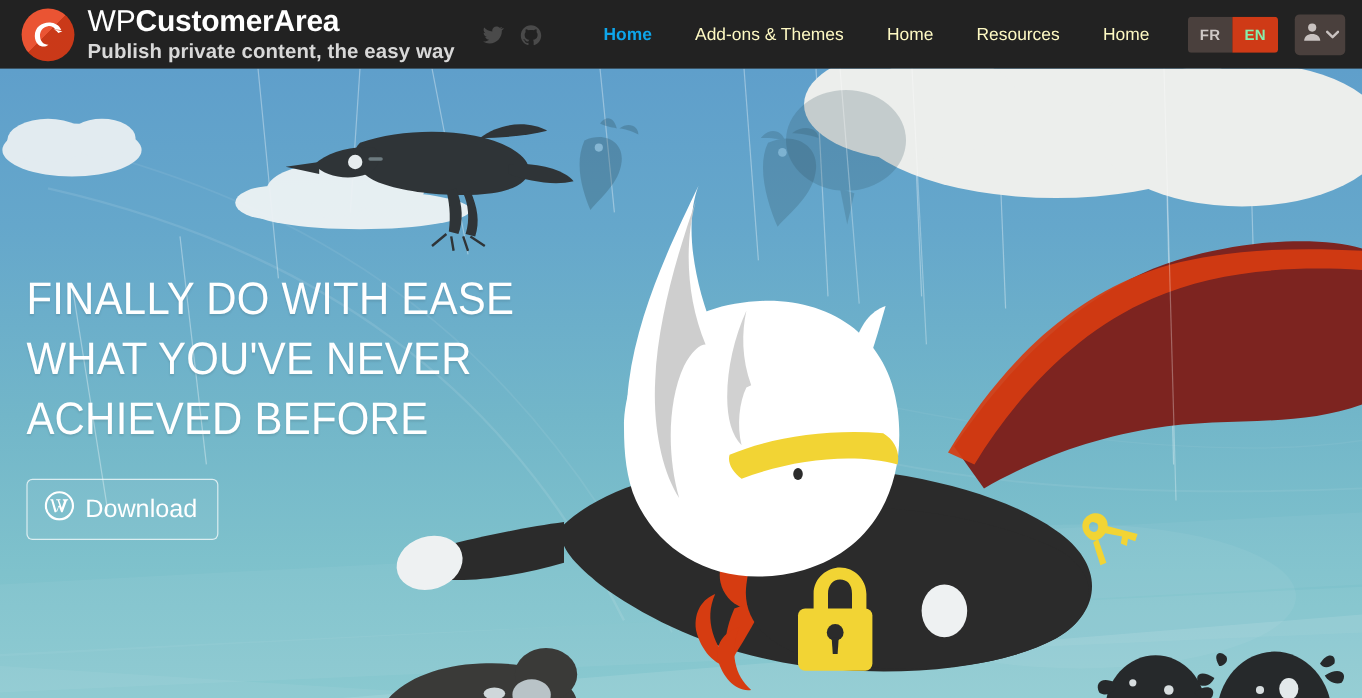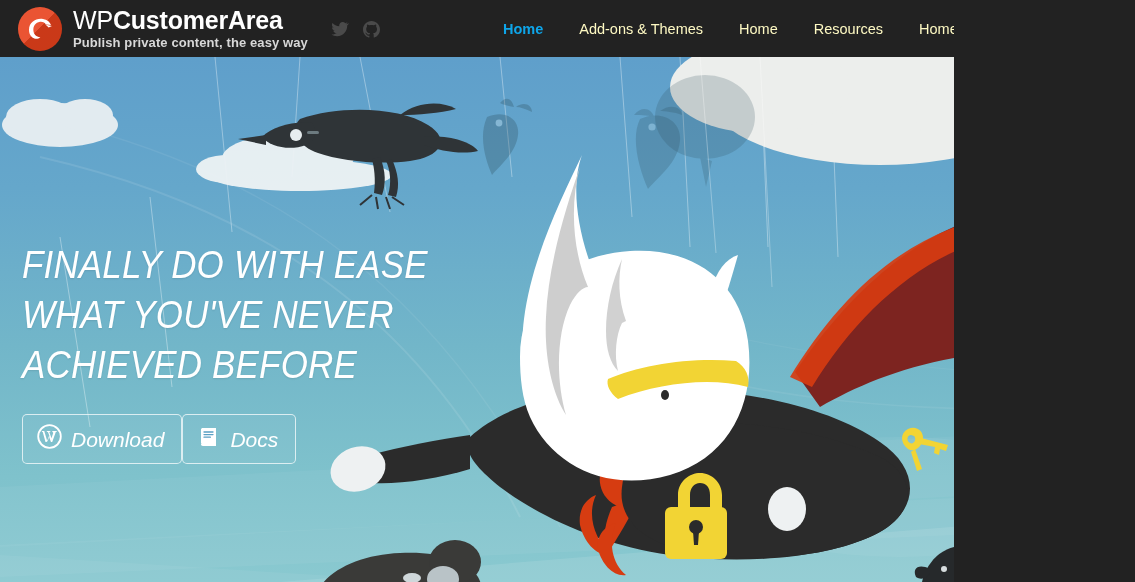--- a/index.html
+++ b/index.html
@@ -2,21 +2,21 @@
 <html><head>
 <meta charset="utf-8">
 <style>
   * { box-sizing: border-box; margin: 0; padding: 0; }
   html, body {
     width: 1135px; height: 582px;
     overflow: hidden;
     font-family: "Liberation Sans", sans-serif;
     background: #222;
   }
-  .page { position: relative; width: 954px; height: 582px; overflow: hidden; }
+  .page { position: relative; width: 1135px; height: 582px; overflow: hidden; }
 
   
   .header {
     position: absolute; top: 0; left: 0;
     width: 1135px; height: 57px;
     background: #222222;
     z-index: 50;
     display: flex; align-items: center;
   }
   .brand { display: flex; align-items: center; margin-left: 18px; }
@@ -33,21 +33,21 @@
   .brand-mark svg { position: absolute; left: 7px; top: 9px; }
   .brand-text { margin-left: 11px; line-height: 1; }
   .brand-title {
     font-size: 25px; color: #fff; letter-spacing: -0.2px;
     font-family: "Liberation Sans", sans-serif;
     white-space: nowrap;
   }
   .brand-title .light { font-weight: 400; }
   .brand-title .bold { font-weight: 700; }
   .brand-tag {
-    font-size: 13px; color: #d8d8d8; margin-top: 3px;
+    font-size: 17px; color: #d8d8d8; margin-top: 3px;
     font-weight: 700; letter-spacing: 0.1px; white-space: nowrap;
   }
   .socials { display: flex; align-items: center; gap: 13px; margin-left: 22px; margin-top: 2px; }
   .social-icon { width: 19px; height: 19px; cursor: pointer; display:block; }
   .social-icon svg { display: block; }
 
   .nav {
     margin-left: auto; margin-right: 14px;
     display: flex; align-items: center; gap: 0;
   }
@@ -88,36 +88,36 @@
         #5f9fcb 0%,
         #62a4cb 18%,
         #6bb0cb 42%,
         #74b8c8 62%,
         #7cc0cb 80%,
         #86c6cf 100%);
   }
   .hero-svg { position: absolute; left: 0; top: 0; display: block; }
 
   .hero-content {
-    position: absolute; left: 22px; top: 183px;
-    z-index: 20; width: 470px; font-style: italic;
+    position: absolute; left: 22px; top: 168px;
+    z-index: 20; width: 470px;
   }
   .hero-title {
     color: #ffffff;
     font-size: 38px;
     line-height: 50px;
     letter-spacing: 0.2px;
     text-transform: uppercase;
     font-family: "Liberation Sans Narrow", "Liberation Sans", sans-serif;
     font-weight: 400;
     text-shadow: 0 1px 2px rgba(0,0,0,0.10);
     transform: scaleX(0.92);
     transform-origin: left top;
   }
-  .hero-buttons { display: flex; margin-top: 24px; }
+  .hero-buttons { display: flex; gap: 22px; margin-top: 24px; }
   .btn {
     display: flex; align-items: center; gap: 9px;
     border: 1px solid rgba(255,255,255,0.72);
     border-radius: 5px;
     padding: 9px 17px 9px 14px;
     color: #ffffff; font-size: 21px;
     cursor: pointer;
     background: rgba(255,255,255,0.04);
     font-family: "Liberation Sans Narrow", "Liberation Sans", sans-serif;
     white-space: nowrap;
@@ -371,28 +371,18 @@
         <div class="btn">
           <span class="btn-icon">
             <svg width="25" height="25" viewBox="0 0 25 25">
               <circle cx="12.5" cy="12.5" r="11.3" fill="none" stroke="#ffffff" stroke-width="1.8"></circle>
               <path d="M5.6 7.2 L9 18.6 L11.2 12.2 L9.6 7.8 L8.3 7.7 L8.3 6.9 L12.2 6.9 L12.2 7.7 L11 7.8 L13.4 14.6 L15.2 9.3 C15.5 8.4 15.2 7.9 14.3 7.8 L14.3 6.9 L19.2 6.9 L19.2 7.7 L18.1 7.9 L14.2 18.7 L12.8 18.7 L10.6 12.6 L8.2 18.7 L6.9 18.7 L3.9 8 L3 7.7 L3 6.9 L5.6 6.9 Z" fill="#ffffff" transform="translate(1.6,0) scale(0.92) translate(0.6,0.8)"></path>
             </svg>
           </span>
           <span class="btn-label">Download</span>
         </div>
 
-        <div class="btn">
-          <span class="btn-icon">
-            <svg width="24" height="24" viewBox="0 0 24 24">
-              <path d="M4 4.5 C4 3.6 4.8 3 5.8 3 L19 3 L19 18 L5.8 18 C4.8 18 4 18.7 4 19.6 Z" fill="#ffffff"></path>
-              <path d="M4 19.6 C4 18.7 4.8 18 5.8 18 L19 18 L19 21 L5.8 21 C4.8 21 4 20.5 4 19.6 Z" fill="#ffffff"></path>
-              <path d="M7 7 L16 7 M7 9.6 L16 9.6 M7 12.2 L13.4 12.2" stroke="#5aa0c4" stroke-width="1.3" stroke-linecap="round"></path>
-            </svg>
-          </span>
-          <span class="btn-label">Docs</span>
-        </div>
 
       </div>
     </div>
   </div>
 
 </div>
 
 </body></html>

